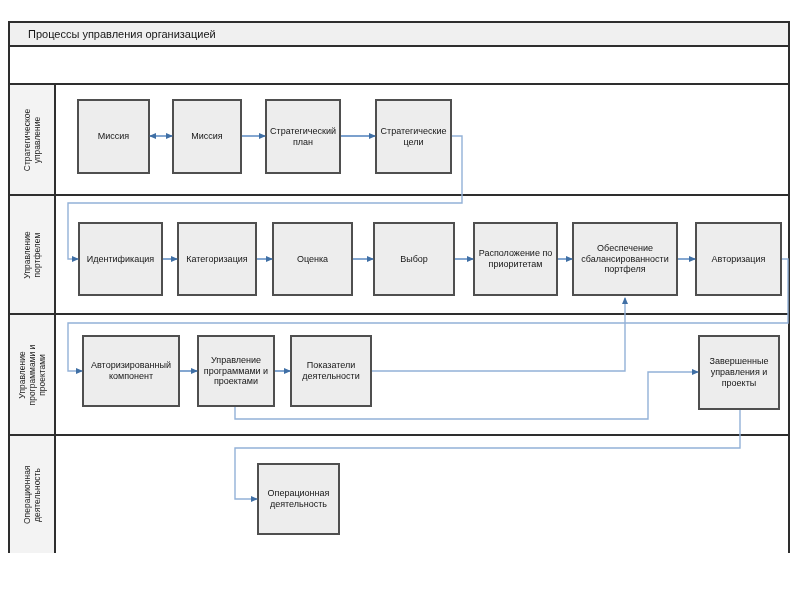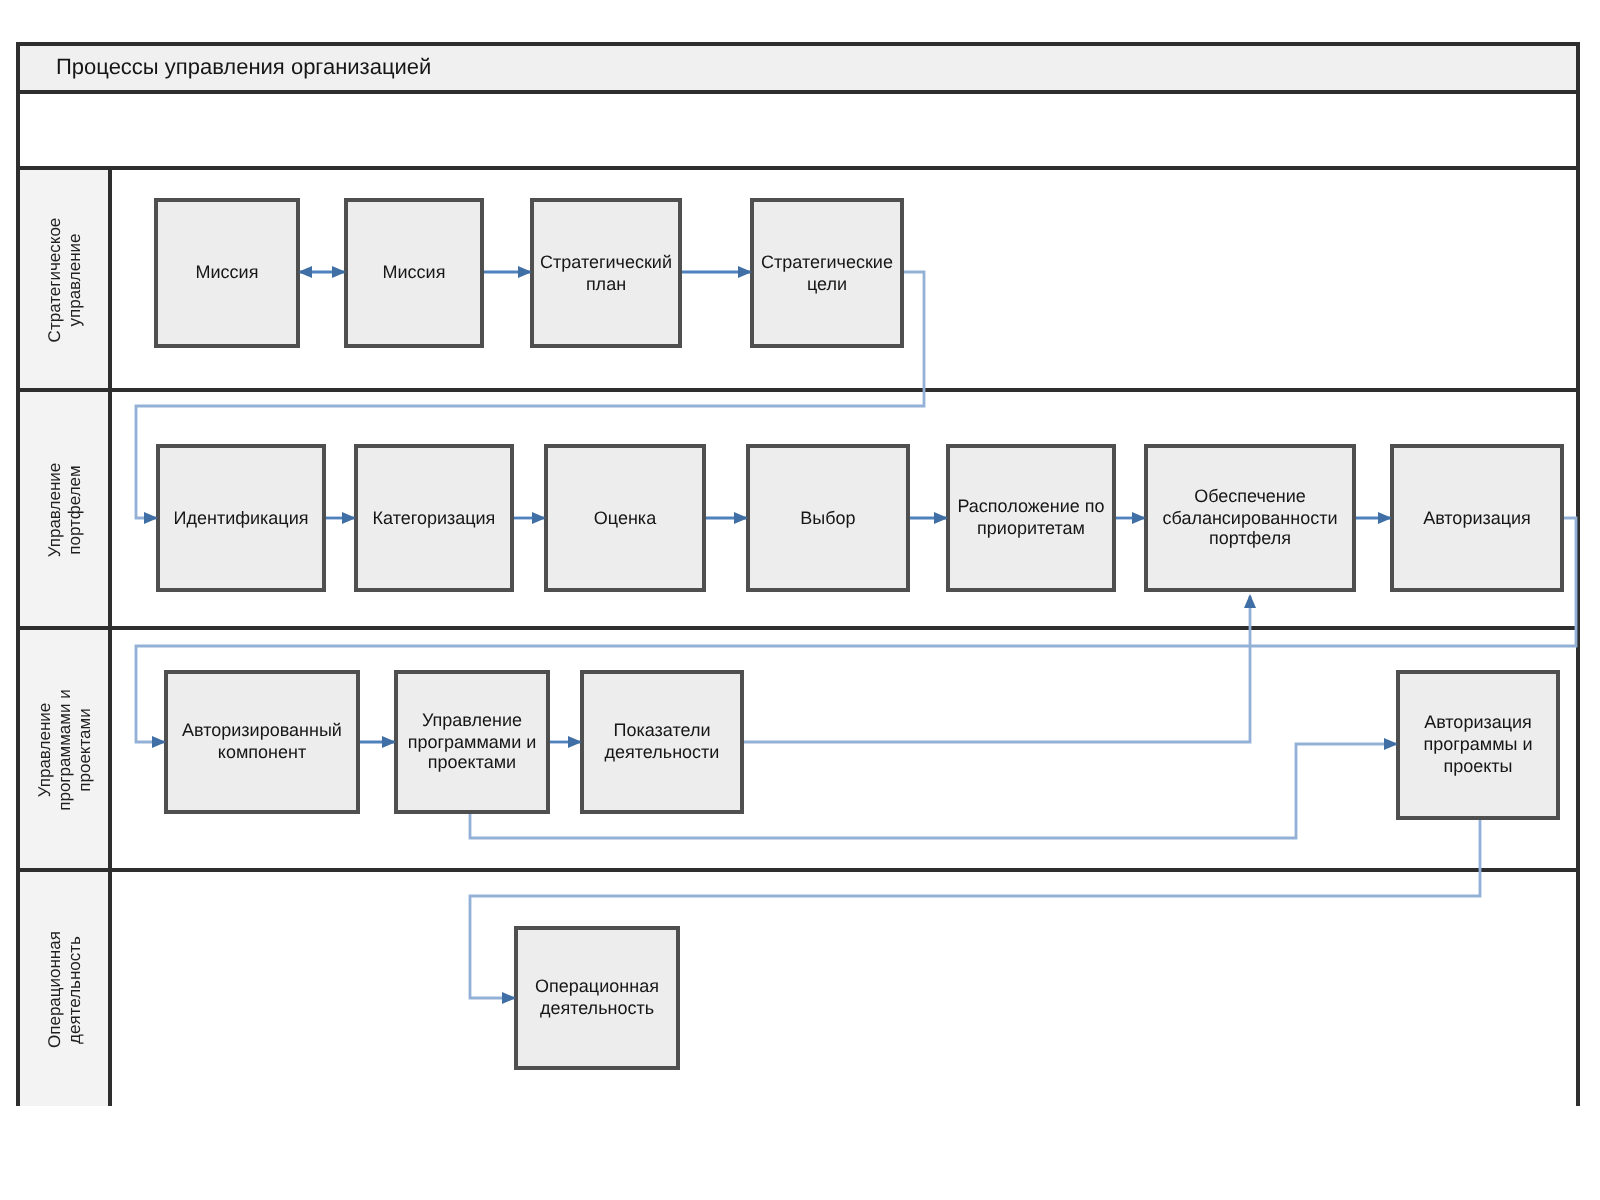--- a/index.html
+++ b/index.html
@@ -80,21 +80,21 @@
   <div class="box" style="left:177px;top:222px;width:80px;height:74px;">Категоризация</div>
   <div class="box" style="left:373px;top:222px;width:82px;height:74px;">Выбор</div>
   <div class="box" style="left:272px;top:222px;width:81px;height:74px;">Оценка</div>
   <div class="box" style="left:473px;top:222px;width:85px;height:74px;">Расположение по приоритетам</div>
   <div class="box" style="left:572px;top:222px;width:106px;height:74px;">Обеспечение сбалансированности портфеля</div>
   <div class="box" style="left:695px;top:222px;width:87px;height:74px;">Авторизация</div>
 
   <div class="box" style="left:82px;top:335px;width:98px;height:72px;">Авторизированный компонент</div>
   <div class="box" style="left:197px;top:335px;width:78px;height:72px;">Управление программами и проектами</div>
   <div class="box" style="left:290px;top:335px;width:82px;height:72px;">Показатели деятельности</div>
-  <div class="box" style="left:698px;top:335px;width:82px;height:75px;">Авторизация программы и проекты</div>
+  <div class="box" style="left:698px;top:335px;width:82px;height:75px;">Завершенные управления и проекты</div>
 
   <div class="box" style="left:257px;top:463px;width:83px;height:72px;">Операционная деятельность</div>
 
   <svg class="wires" width="800" height="600" viewBox="0 0 800 600">
     <defs>
       <marker id="arr" markerWidth="8" markerHeight="8" refX="6" refY="3" orient="auto-start-reverse" markerUnits="userSpaceOnUse">
         <path d="M0,0 L7,3 L0,6 Z" fill="#3f6fa5"></path>
       </marker>
     </defs>
 

